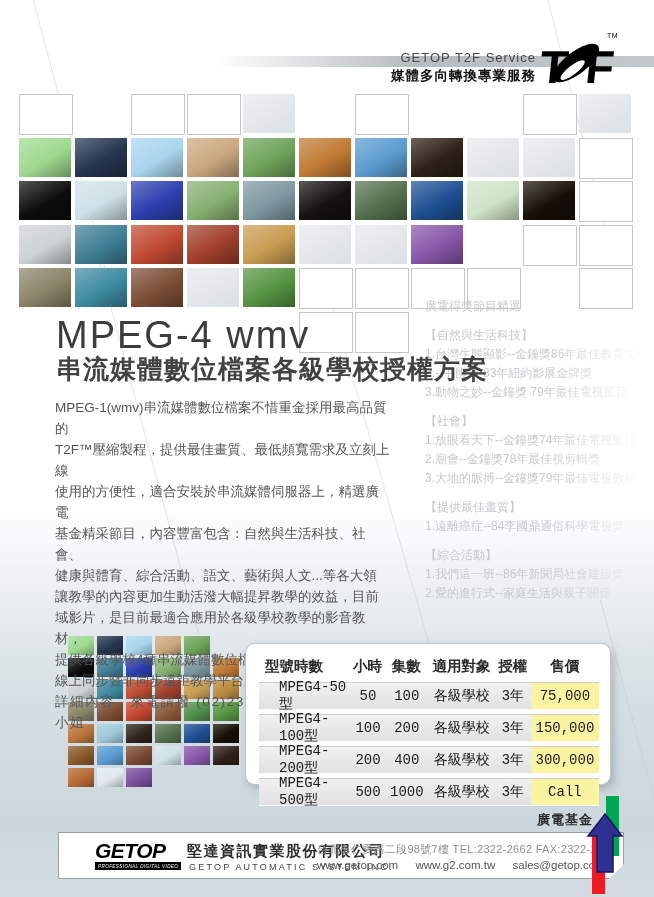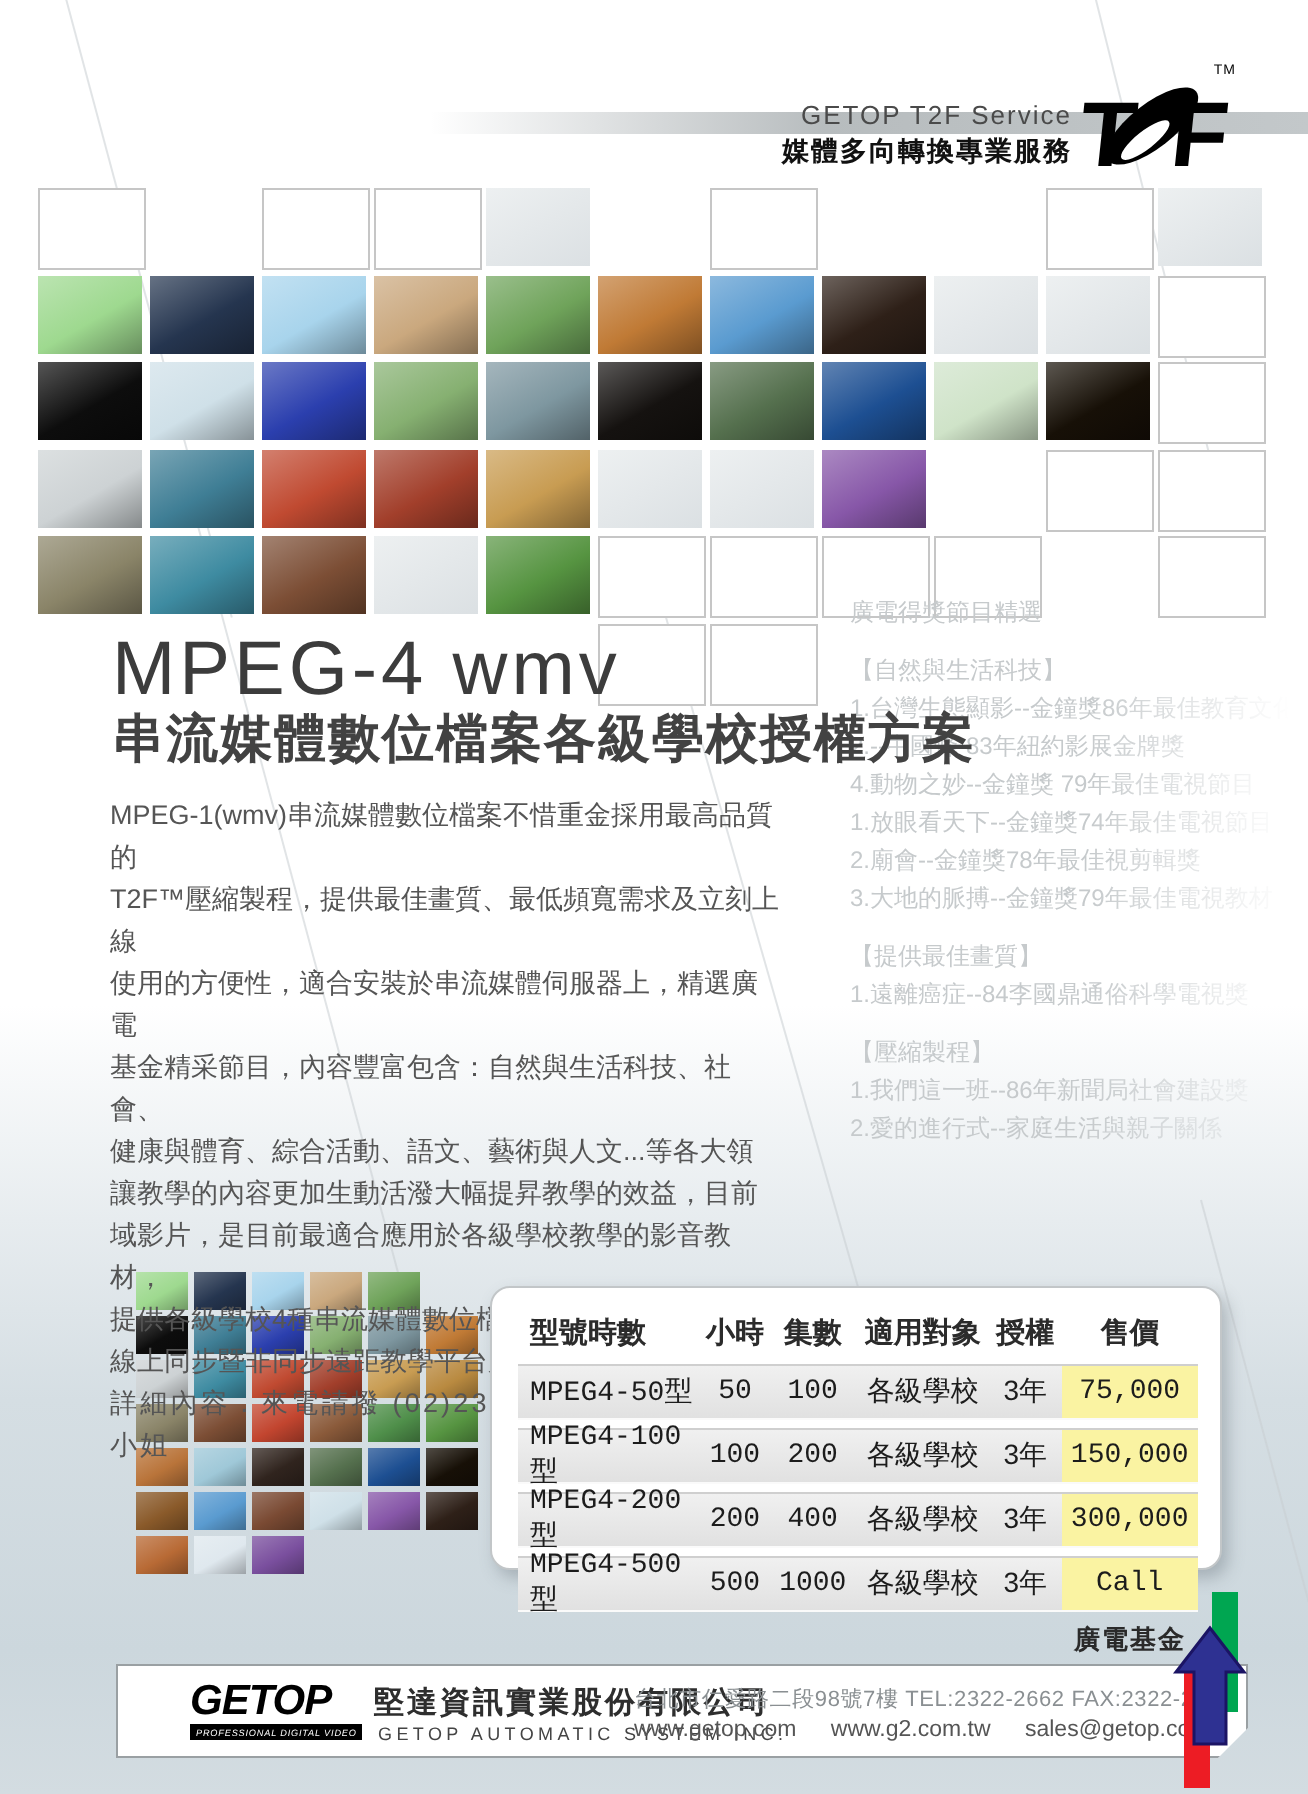--- a/index.html
+++ b/index.html
@@ -48,21 +48,21 @@
   #collage .mini{position:absolute;width:26px;height:19px;}
 
   
   #price-card{position:absolute;left:245px;top:643px;width:366px;height:142px;z-index:4;
               background:#fff;border:1.5px solid #c2c6c8;border-radius:10px;
               box-shadow:3px 4px 8px rgba(90,100,110,.35);box-sizing:border-box;padding:8px 11px 0 13px;}
   .prow{display:flex;align-items:center;height:26px;margin-bottom:4px;}
   .prow.head{height:28px;margin-bottom:2px;background:none;}
   .prow.datarow{background:linear-gradient(#f0f0f0,#e1e1e1);border-top:1px solid #cfcfcf;border-bottom:1px solid #fafafa;}
   .pc{box-sizing:border-box;}
-  .pc.c0{width:96px;text-align:left;padding-left:6px;}
+  .pc.c0{width:96px;text-align:left;padding-left:20px;}
   .pc.c1{width:36px;text-align:center;}
   .pc.c2{width:46px;text-align:center;}
   .pc.c3{width:70px;text-align:center;}
   .pc.c4{width:38px;text-align:center;}
   .pc.c5{width:72px;text-align:center;}
   .head .pc{font-size:14.5px;font-weight:bold;color:#2b2b2b;}
   .head .pc.c0{padding-left:6px;}
   .datarow .pc{font-size:14px;color:#1c1c1c;font-family:"Liberation Mono","DejaVu Sans Mono",monospace;}
   .datarow .pc.c3,.datarow .pc.c4{font-family:"Liberation Sans","DejaVu Sans",sans-serif;}
   .datarow .pc.c5{background:#faf3a2;height:26px;line-height:26px;}
@@ -159,27 +159,28 @@
       <div class="cell empty" style="left: 560px; top: 174px;"></div>
       <div class="cell empty" style="left: 280px; top: 217.5px;"></div>
       <div class="cell empty" style="left: 336px; top: 217.5px;"></div>
     </div>
 
   <div id="awards">
       <div>廣電得獎節目精選</div>
       <div class="sec">【自然與生活科技】</div>
       <div>1.台灣生態顯影--金鐘獎86年最佳教育文化</div>
       <div>2.--中國蜂-83年紐約影展金牌獎</div>
-      <div>4.動物之妙--金鐘獎 79年最佳電視節目</div>
+      <div>3.動物之妙--金鐘獎 79年最佳電視節目</div>
+      <div class="sec">【社會】</div>
       <div>1.放眼看天下--金鐘獎74年最佳電視節目</div>
       <div>2.廟會--金鐘獎78年最佳視剪輯獎</div>
       <div>3.大地的脈搏--金鐘獎79年最佳電視教材</div>
       <div class="sec">【提供最佳畫質】</div>
       <div>1.遠離癌症--84李國鼎通俗科學電視獎</div>
-      <div class="sec">【壓縮製程】</div>
+      <div class="sec">【綜合活動】</div>
       <div>1.我們這一班--86年新聞局社會建設獎</div>
       <div>2.愛的進行式--家庭生活與親子關係</div>
     </div>
 
   <div id="title1">MPEG-4 wmv</div>
   <div id="title2">串流媒體數位檔案各級學校授權方案</div>
   <div id="body-text">
       <div>MPEG-1(wmv)串流媒體數位檔案不惜重金採用最高品質的</div>
       <div>T2F™壓縮製程，提供最佳畫質、最低頻寬需求及立刻上線</div>
       <div>使用的方便性，適合安裝於串流媒體伺服器上，精選廣電</div>

